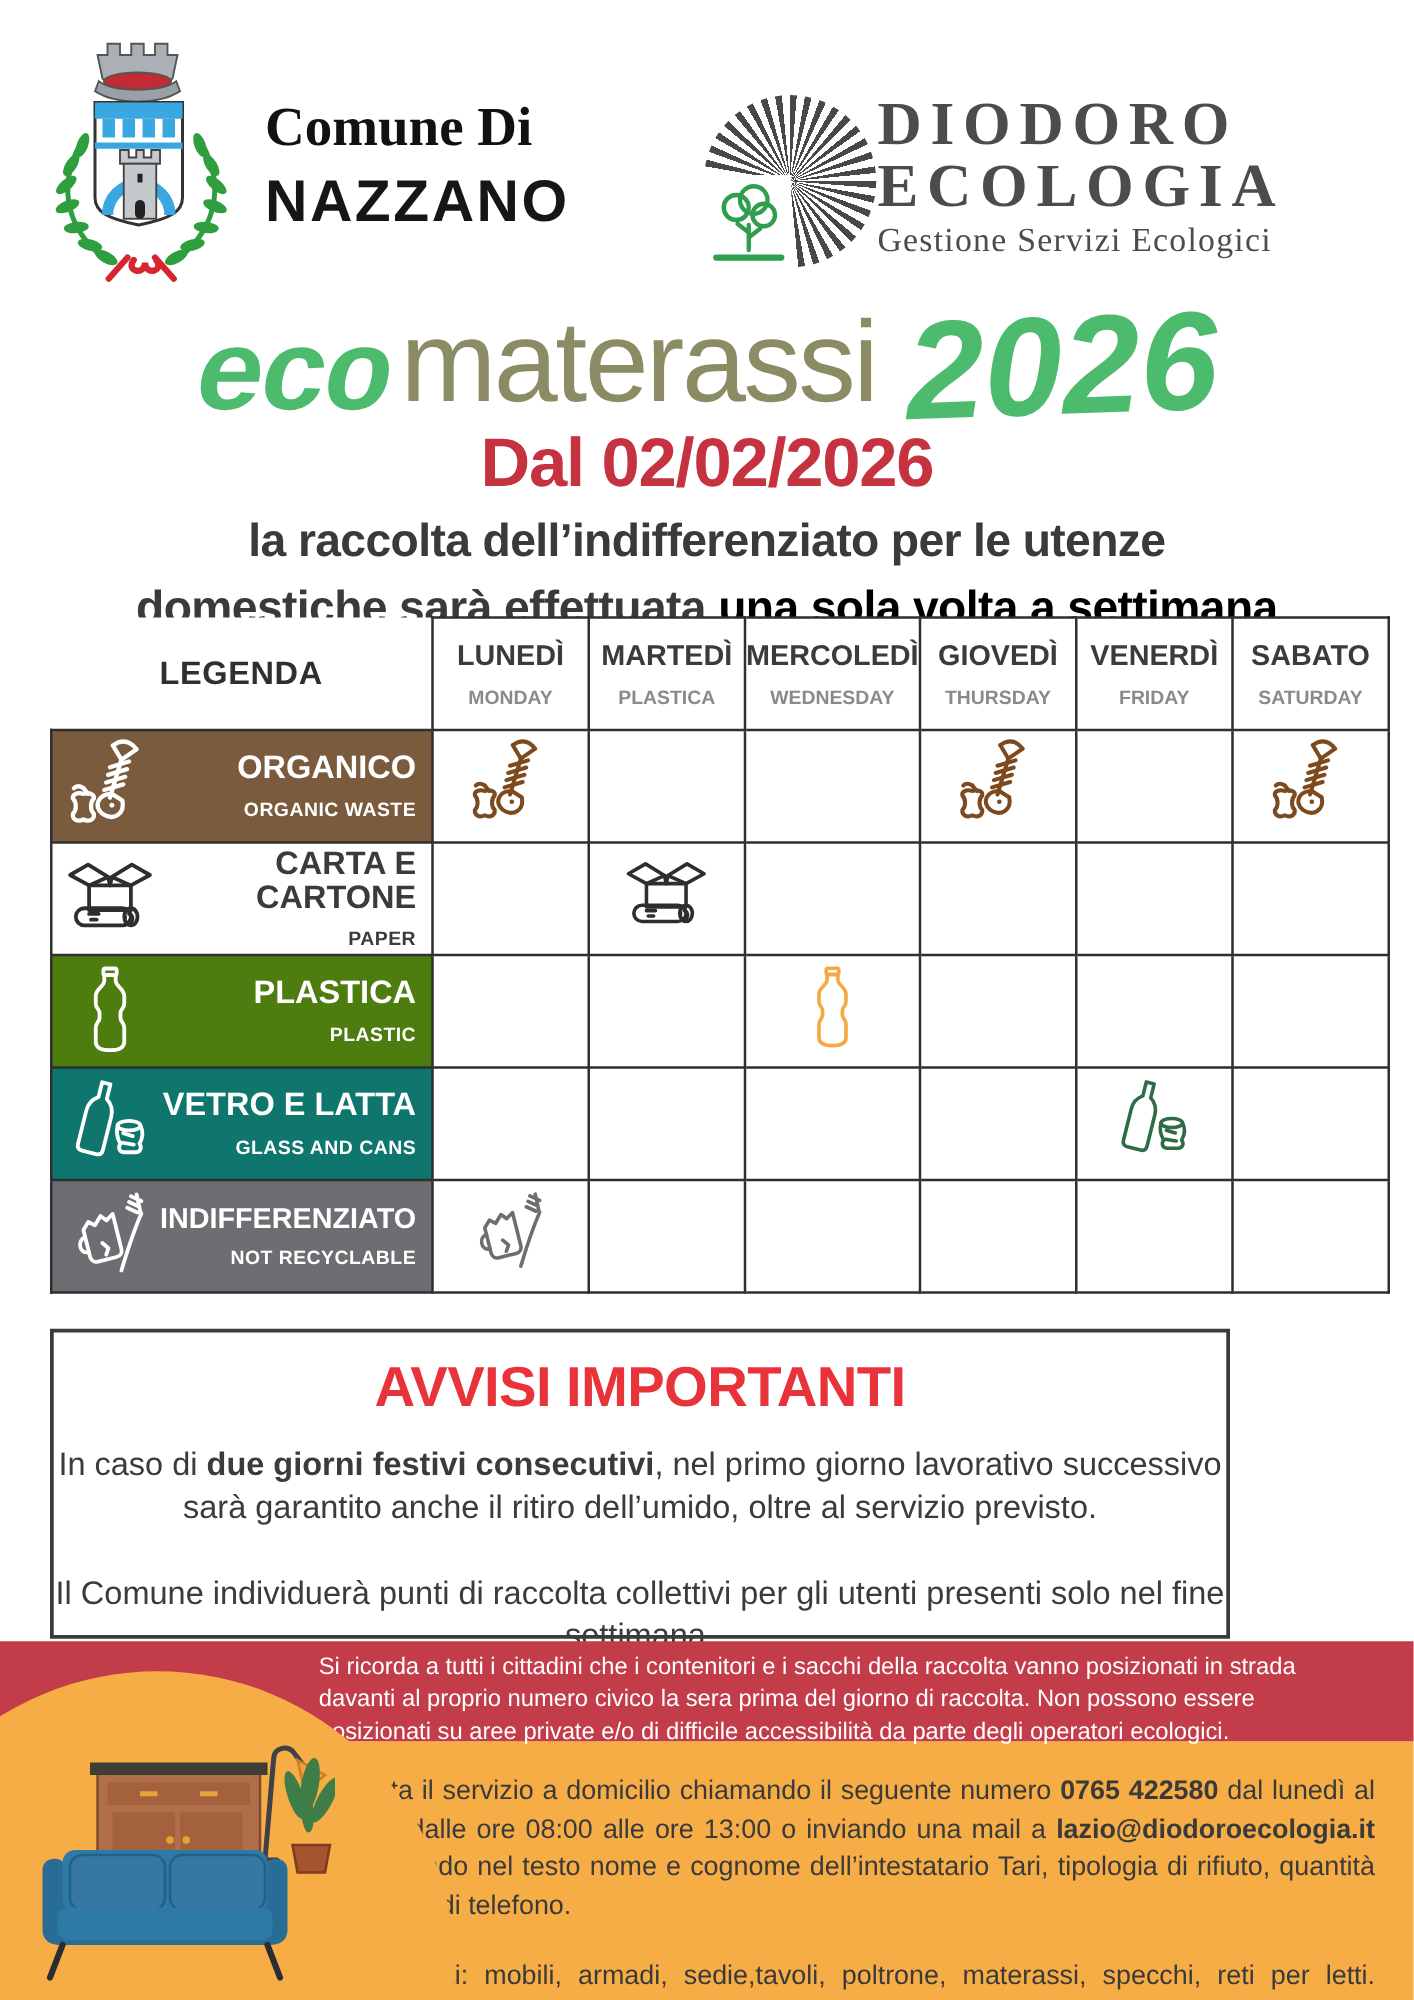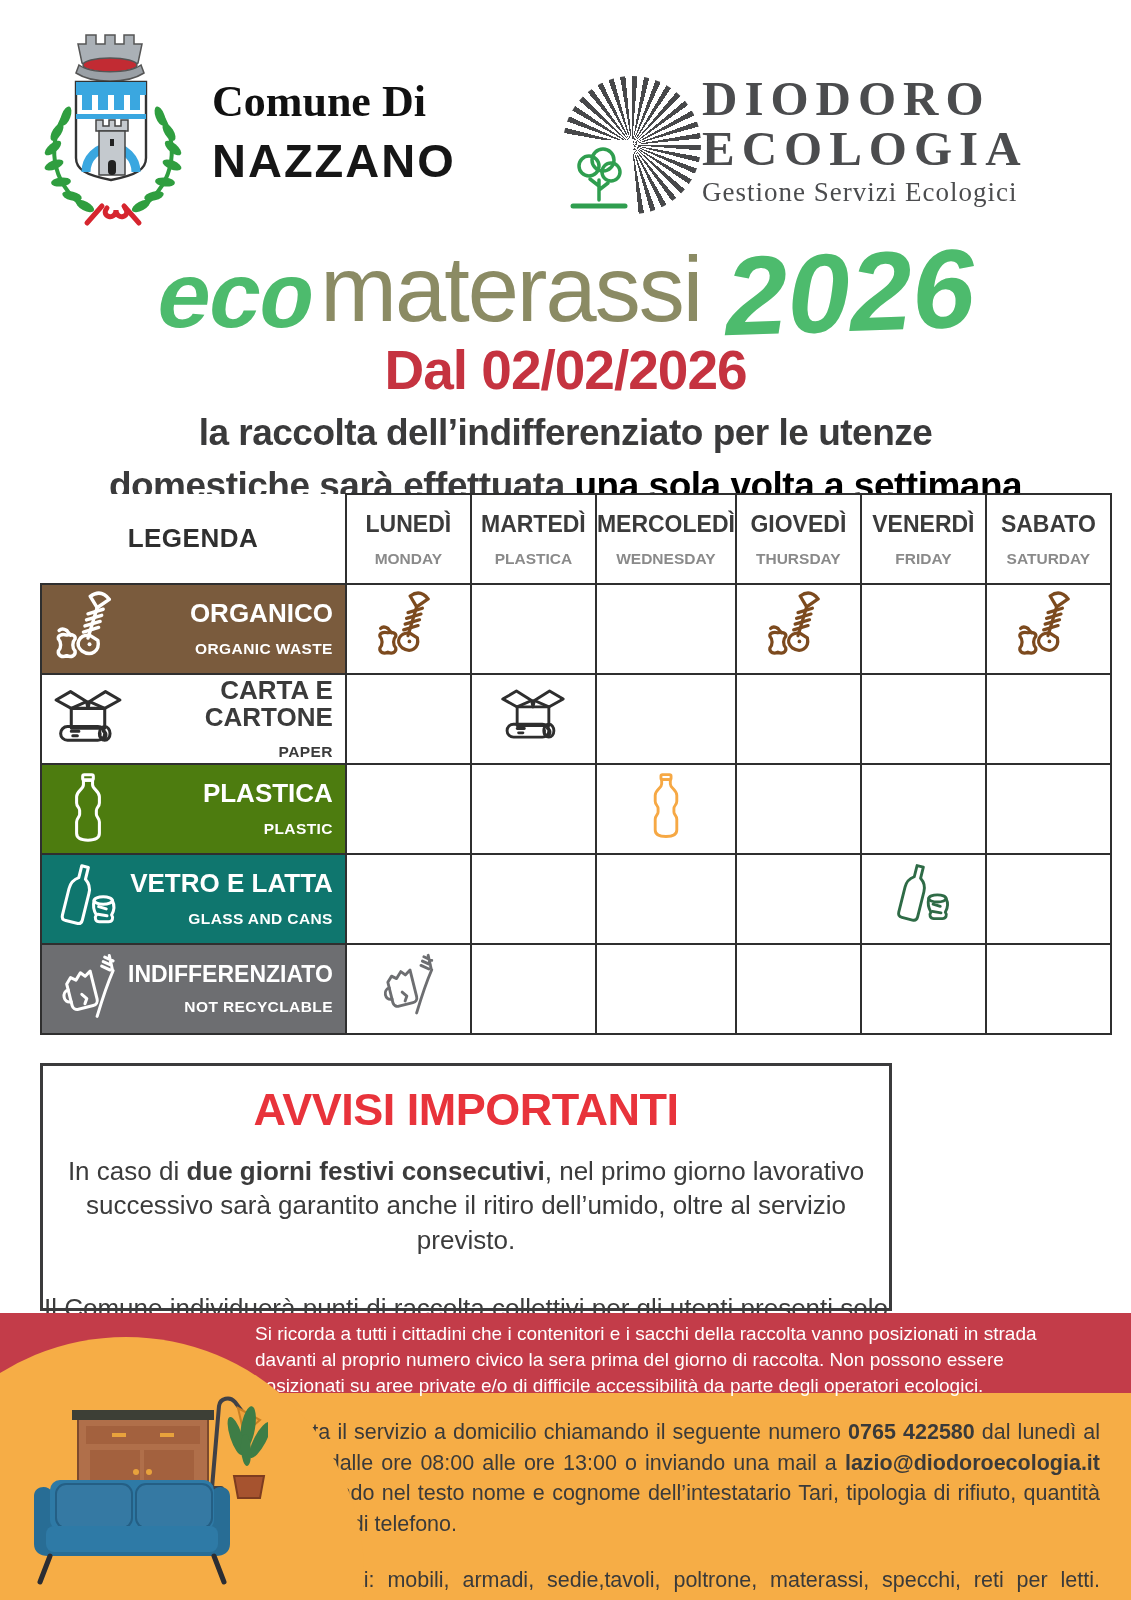--- a/index.html
+++ b/index.html
@@ -47,21 +47,21 @@
   .lg-icon{width:80px;height:80px;flex:0 0 80px;margin-left:6px;display:flex;align-items:center;justify-content:center;}
   .lg-icon svg{width:76px;height:76px;}
   .lg-text{flex:1;text-align:right;padding-right:12px;}
   .lg-label{font-size:26px;font-weight:800;line-height:1.05;}
   .lg-sub{font-size:15.5px;font-weight:700;margin-top:12px;letter-spacing:0.4px;}
   .cal tr:nth-child(6) .lg-label{font-size:23px;}
   .day-cell{background:#fff;text-align:center;vertical-align:middle;}
   .day-cell svg{width:72px;height:72px;}
 
   
-  .avvisi{position:absolute;left:40px;top:1063px;width:852px;height:248px;border:3px solid #3b3b3c;background:#fff;}
+  .avvisi{position:absolute;left:40px;top:1063px;width:944px;height:248px;border:3px solid #3b3b3c;background:#fff;}
   .av-title{text-align:center;font-size:45px;font-weight:800;color:#e8333b;margin-top:18px;letter-spacing:-0.5px;}
   .av-p{max-width:1000px;margin:18px auto 0;text-align:center;font-size:26px;color:#3b3b3b;line-height:1.32;}
   .av-p.second{margin-top:34px;}
   .bold{font-weight:800;}
 
   
   .red-band{position:absolute;left:0;top:1313px;width:1131px;height:80px;background:#c33c49;z-index:1;}
   .red-text{position:absolute;left:255px;top:8px;width:820px;color:#fff;font-size:19px;line-height:1.38;}
   .orange-band{position:absolute;left:0;top:1393px;width:1131px;height:207px;background:#f6ad46;z-index:0;}
   .or-text{position:absolute;left:255px;top:0;width:845px;color:#3a3a3a;font-size:21.5px;line-height:1.42;text-align:justify;}

